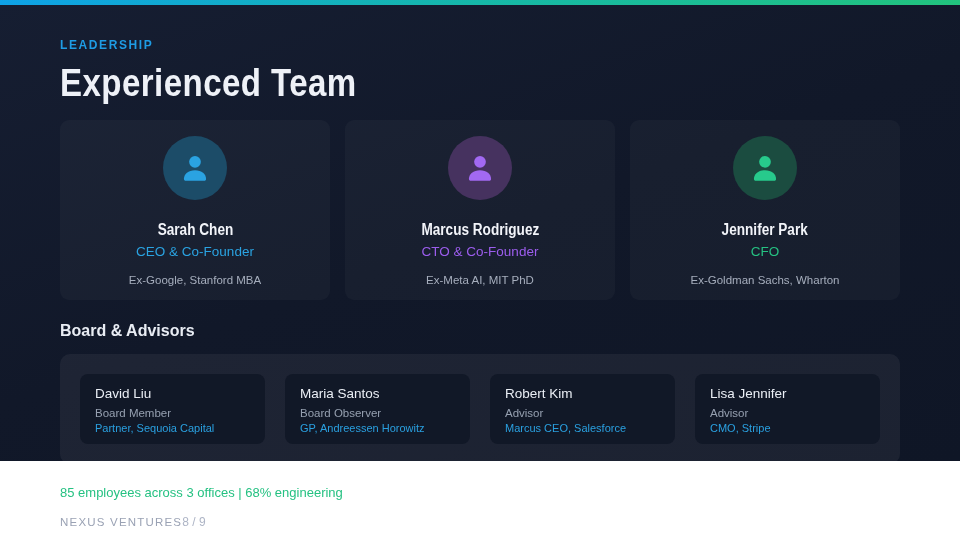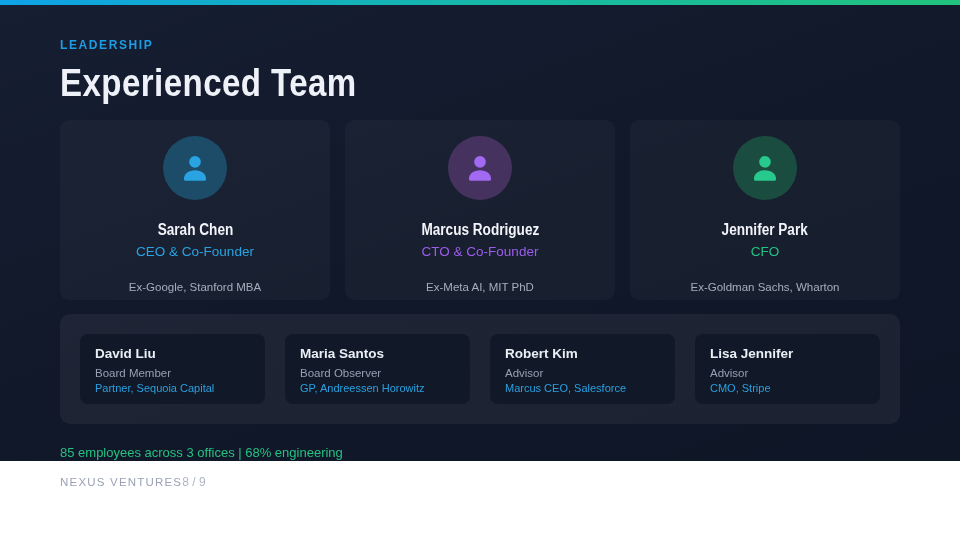--- a/index.html
+++ b/index.html
@@ -56,42 +56,42 @@
   .avatar svg { width: 38px; height: 38px; fill: currentColor; }
   .t-name {
     margin-top: 21px;
     font-size: 16px; font-weight: 700;
     color: #f2f4f9;
     display: inline-block;
     transform: scaleX(0.85);
     white-space: nowrap;
   }
   .t-role { margin-top: 5px; font-size: 13.5px; color: var(--role-color, #2aa3e2); }
-  .t-bio { margin-top: 22px; font-size: 11.5px; color: #a6aebd; }
+  .t-bio { margin-top: 15px; font-size: 11.5px; color: #a6aebd; }
 
   .board-heading {
     margin-top: 22px;
     font-size: 16px; font-weight: 700;
     color: #e9edf4;
   }
   .board-panel {
     margin-top: 14px;
     height: 110px;
     background: rgba(255,255,255,0.055);
     border-radius: 10px;
     padding: 20px;
     display: flex; gap: 20px;
   }
   .board-card {
     flex: 1;
     background: #111827;
     border-radius: 8px;
     padding: 12px 15px;
   }
-  .b-name { font-size: 13.5px; font-weight: 700; color: #eaeef5; }
+  .b-name { font-size: 13.5px; font-weight: 400; color: #eaeef5; }
   .b-role { margin-top: 6px; font-size: 11.5px; color: #96a0b0; }
   .b-detail { margin-top: 3px; font-size: 11px; color: #2aa0e0; }
 
   .stats { margin-top: 21px; font-size: 13px; color: #25c182; }
 
   .footer {
     margin-top: 15px;
     display: flex; justify-content: flex-start; align-items: center;
   }
   .footer-brand { font-size: 11.5px; letter-spacing: 1.2px; color: #9aa2b4; }
@@ -140,20 +140,21 @@
             <path d="M12 13.4c-4.2 0-7 2.4-7 5.5 0 .7.5 1.2 1.2 1.2h11.6c.7 0 1.2-.5 1.2-1.2 0-3.1-2.8-5.5-7-5.5z"></path>
           </svg>
         </div>
         <div class="t-name">Jennifer Park</div>
         <div class="t-role">CFO</div>
         <div class="t-bio">Ex-Goldman Sachs, Wharton</div>
       </div>
 
     </div>
 
+    <h2 class="board-heading">Board &amp; Advisors</h2>
 
     <div class="board-panel">
 
       <div class="board-card">
         <div class="b-name">David Liu</div>
         <div class="b-role">Board Member</div>
         <div class="b-detail">Partner, Sequoia Capital</div>
       </div>
 
       <div class="board-card">

